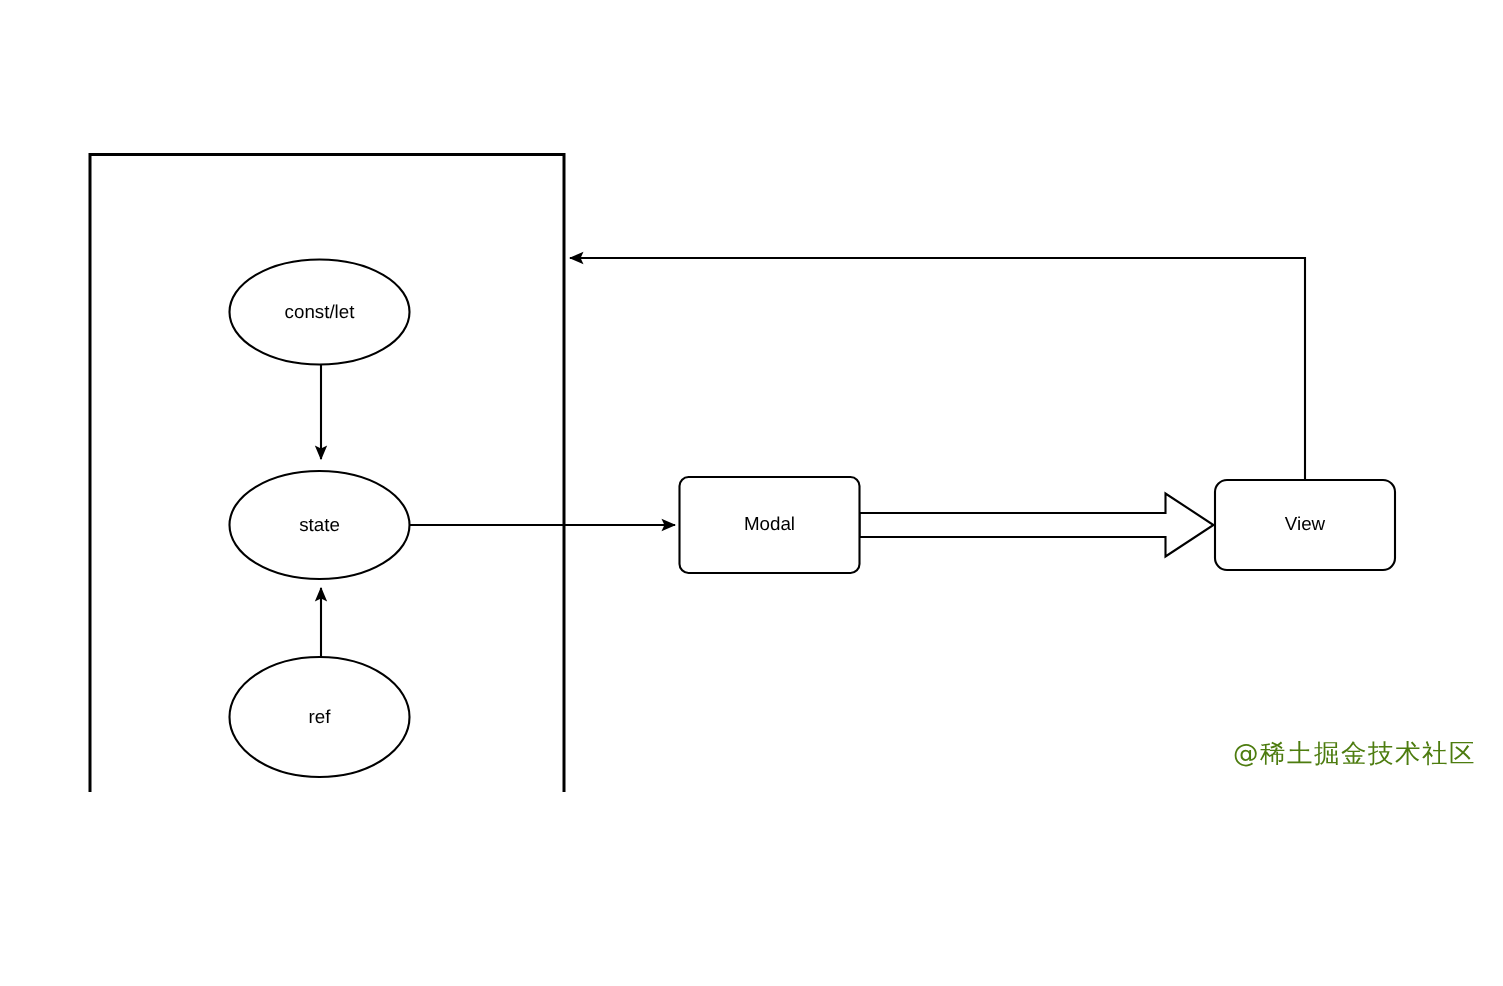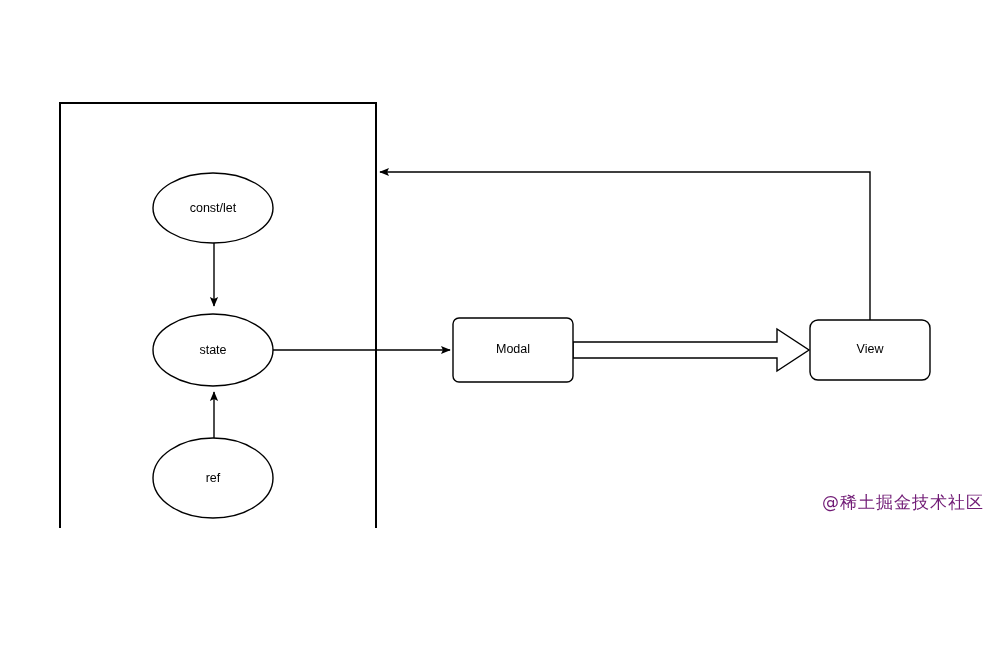--- a/index.html
+++ b/index.html
@@ -53,21 +53,21 @@
     text-anchor: middle;
     dominant-baseline: middle;
   }
   .watermark {
     position: absolute;
     right: 18px;
     bottom: 14px;
     font-family: "DejaVu Sans", sans-serif;
     font-size: 17px;
     letter-spacing: 1px;
-    color: #701a75;
+    color: #4d7c0f;
     white-space: nowrap;
     user-select: none;
   }
 </style>
 </head>
 <body>
 
 <div id="canvas">
 
   <svg id="diagram-svg" viewBox="0 0 1002 657">

